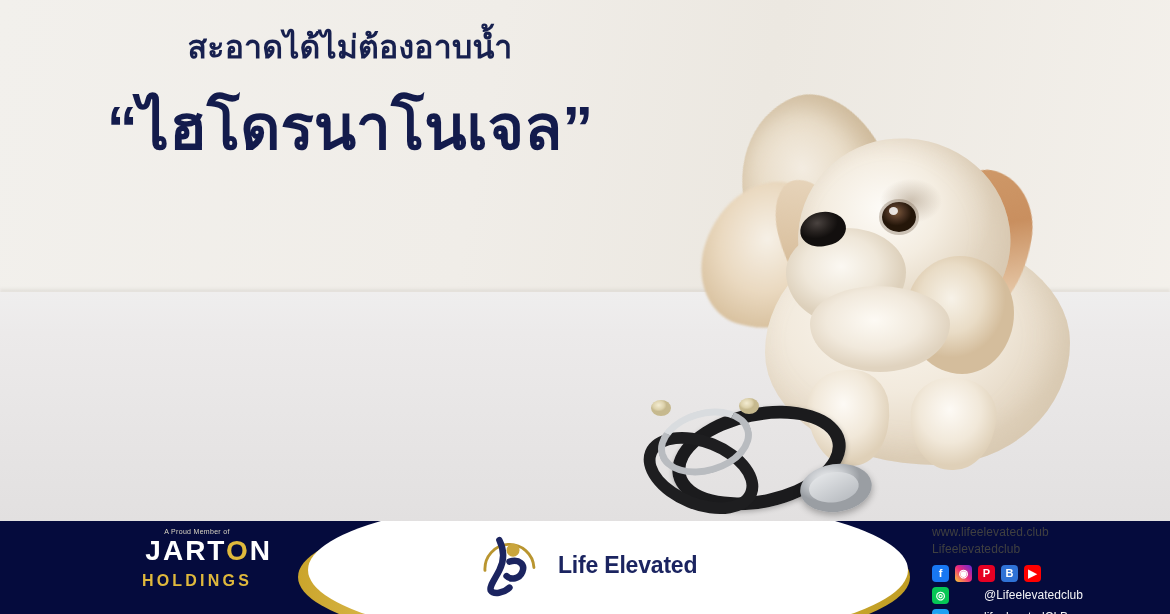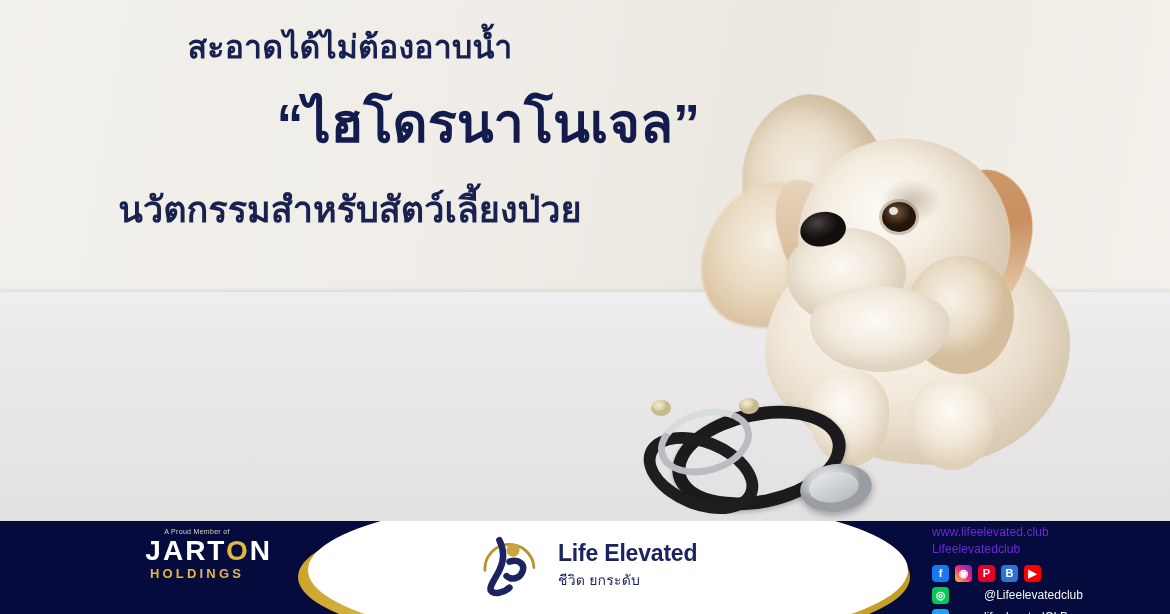--- a/index.html
+++ b/index.html
@@ -166,23 +166,22 @@
   .st-bell::after { content:""; position:absolute; left:9px; top:8px; width:50px; height:30px; border-radius:50%; background:linear-gradient(160deg,#e8eaec,#b4b8bd); }
 
   
   .copy { position:absolute; left:0; top:28px; width:700px; text-align:center; color:#141c4e; }
   .line1 {
     font-size:32px; font-weight:700; letter-spacing:.2px; line-height:1.2;
     color:#17204f;
   }
   .line2 {
     margin-top:28px;
-    font-size:54px; font-weight:700; line-height:1.1;
+    font-size:62px; font-weight:700; line-height:1.1;
     color:#131b4c;
-    text-align:right;
   }
   .line3 {
     margin-top:34px;
     font-size:36px; font-weight:700; line-height:1.2;
     color:#19224f;
   }
 
   
   .footer {
     position:absolute; left:0; top:521px; width:1170px; height:93px;
@@ -208,34 +207,34 @@
     position:absolute; left:430px; top:-26px; width:360px; height:150px; background:#fff;
   }
 
   .jarton {
     position:absolute; left:122px; top:528px; width:150px; text-align:center;
     z-index:5;
   }
   .jt-member { font-size:7px; color:#dcd7c4; letter-spacing:.3px; margin-bottom:2px; }
   .jt-name { font-size:28px; font-weight:700; color:#ffffff; letter-spacing:2px; line-height:1;text-align:right; }
   .jt-name .o { color:#e0b93c; }
-  .jt-sub { margin-top:1px; font-size:13px; font-weight:700; color:#e0b93c; letter-spacing:3.2px; }
+  .jt-sub { margin-top:7px; font-size:16px; font-weight:700; color:#e0b93c; letter-spacing:3.2px; }
 
   .le-lockup {
     position:absolute; left:472px; top:530px; z-index:6;
     display:flex; align-items:center; gap:14px;
   }
   .le-mark { width:72px; height:72px; position:relative; }
   .le-text .le-title { font-size:23px; font-weight:700; color:#1b2460; letter-spacing:-.2px; line-height:1.1; }
   .le-text .le-th { margin-top:3px; font-size:14px; color:#1b2460; letter-spacing:.2px; }
 
   .social {
     position:absolute; left:932px; top:524px; z-index:5; color:#ffffff;
   }
-  .soc-line { font-size:12px; line-height:1.45; color:#6d28d9; letter-spacing:.1px; }
+  .soc-line { font-size:12px; line-height:1.45; color:#404040; letter-spacing:.1px; }
   .soc-icons { display:flex; gap:6px; margin-top:6px; }
   .sic {
     width:17px; height:17px; border-radius:4px;
     display:flex; align-items:center; justify-content:center;
     font-size:11px; font-weight:700; color:#fff; line-height:1;
   }
   .sic.fb { background:#1877f2; }
   .sic.ig { background:linear-gradient(45deg,#f9ce34,#ee2a7b,#6228d7); }
   .sic.pin { background:#e60023; }
   .sic.blog { background:#2f72d6; }
@@ -278,21 +277,20 @@
       <div class="st-loop2"></div>
       <div class="st-metal"></div>
       <div class="st-tip a"></div>
       <div class="st-tip b"></div>
       <div class="st-bell"></div>
     </div>
 
     <div class="copy">
       <div class="line1">สะอาดได้ไม่ต้องอาบน้ำ</div>
       <div class="line2">“ไฮโดรนาโนเจล”</div>
-      <div class="line3">นวัตกรรมสำหรับสัตว์เลี้ยงป่วย</div>
     </div>
   </div>
 
   <div class="footer">
     <div class="gold-blob"></div>
     <div class="white-blob"></div>
     <div class="white-rect"></div>
   </div>
 
   <div class="jarton">
@@ -305,21 +303,20 @@
     <div class="le-mark">
       <svg viewBox="0 0 100 100" width="72" height="72" aria-hidden="true">
         <path d="M18 56 A34 34 0 1 1 86 52" fill="none" stroke="#b9952f" stroke-width="4" stroke-linecap="round"></path>
         <circle cx="57" cy="28" r="9" fill="#c9a53c"></circle>
         <path d="M38 14 C46 30 44 44 38 56 C31 70 24 78 26 84 C30 90 44 88 52 80" fill="none" stroke="#1b2460" stroke-width="9" stroke-linecap="round"></path>
         <path d="M52 44 C66 40 74 48 70 58 C66 68 54 70 48 64" fill="none" stroke="#1b2460" stroke-width="9" stroke-linecap="round"></path>
       </svg>
     </div>
     <div class="le-text">
       <div class="le-title">Life Elevated</div>
-      <div class="le-th">ชีวิต ยกระดับ</div>
     </div>
   </div>
 
   <div class="social">
     <div class="soc-line">www.lifeelevated.club</div>
     <div class="soc-line">Lifeelevatedclub</div>
 
     <div class="soc-icons">
       <div class="sic fb">f</div>
       <div class="sic ig">◉</div>

